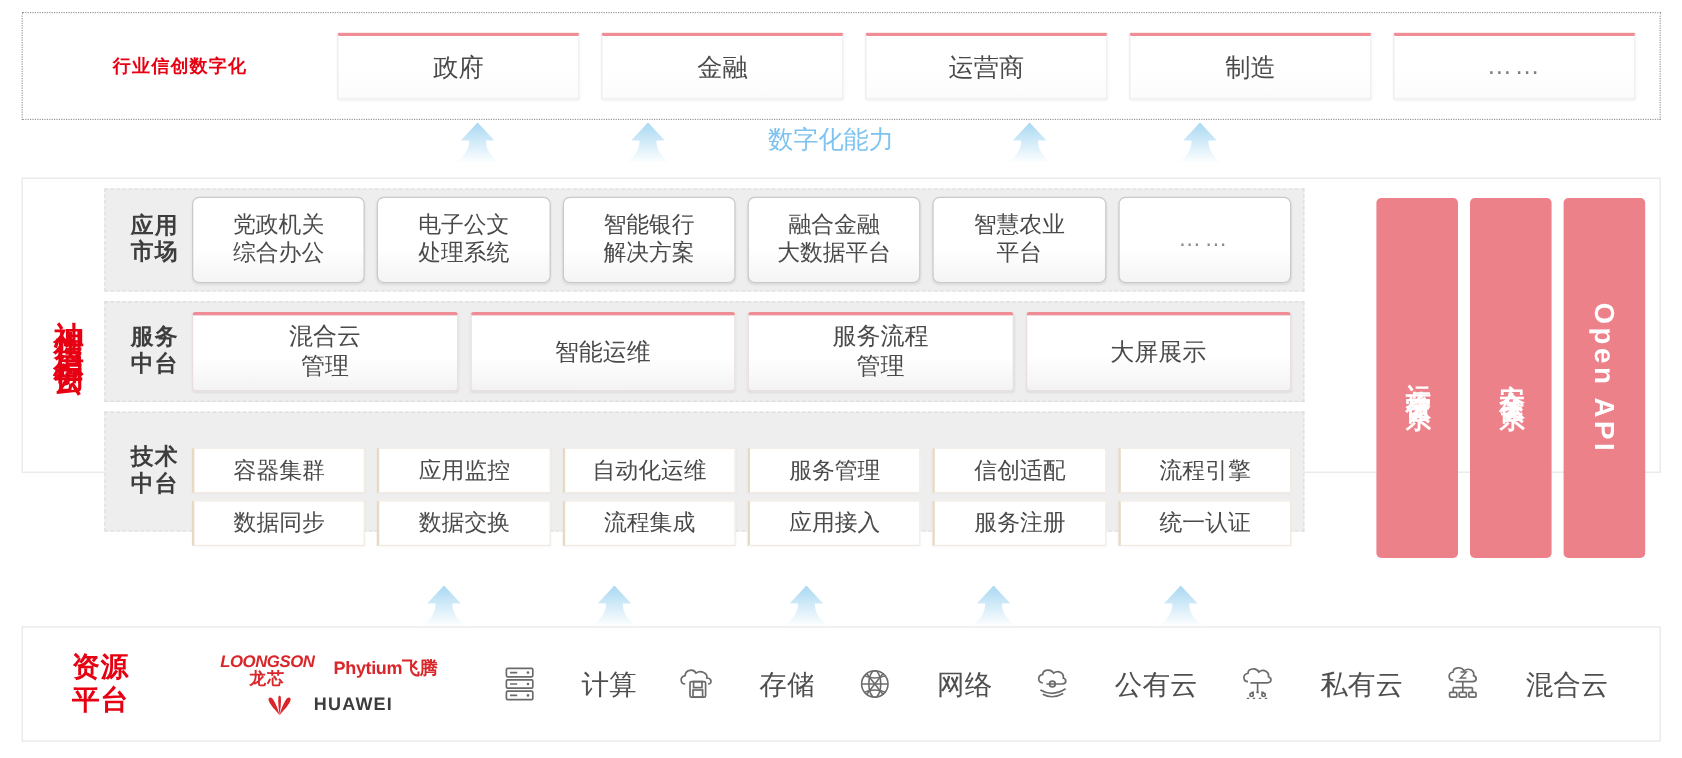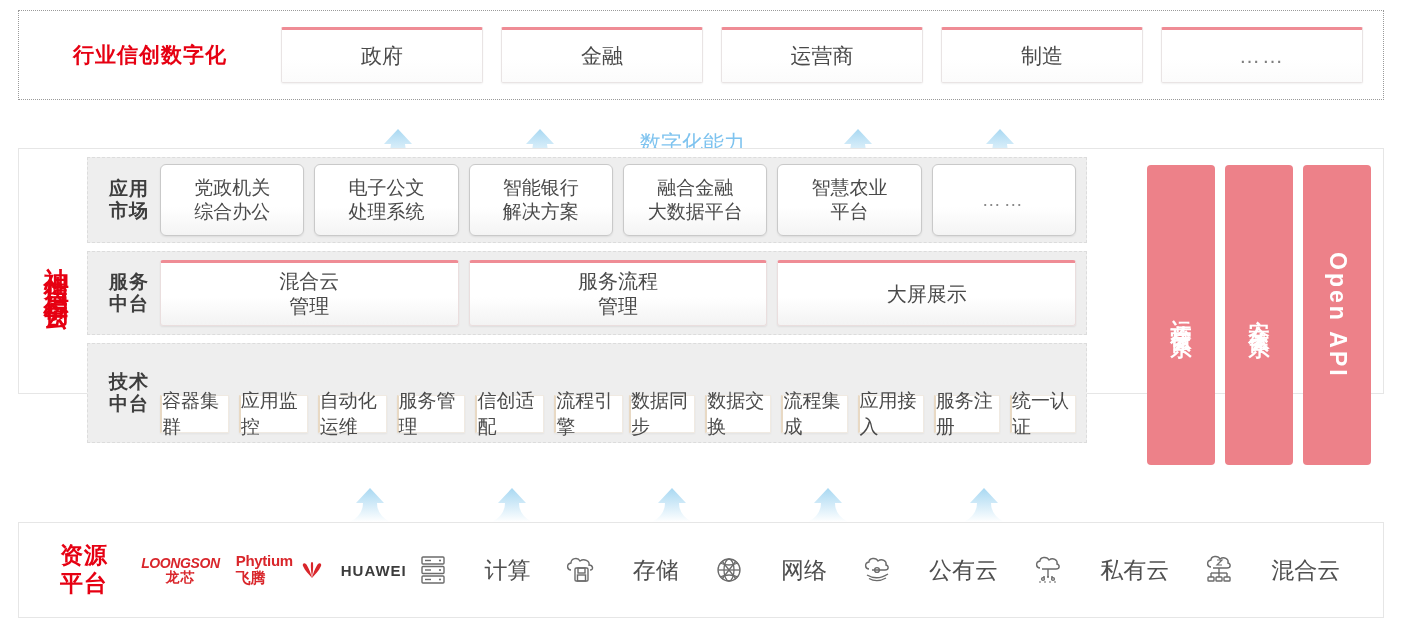--- a/index.html
+++ b/index.html
@@ -13,21 +13,21 @@
 
   
   .industry-band {
     position: absolute; left: 18px; top: 10px;
     width: 1366px; height: 90px;
     border: 1px dotted #9a9a9a;
     display: flex; align-items: center;
   }
   .industry-title {
     width: 262px; text-align: center;
-    color: #E60012; font-weight: bold; font-size: 21px;
+    color: #E60012; font-weight: bold; font-size: 15px;
     letter-spacing: 1px;
   }
   .industry-cards { flex: 1; display: flex; gap: 18px; padding-right: 20px; }
   .ind-card {
     flex: 1; height: 56px;
     background: linear-gradient(to bottom, #ffffff 0%, #ffffff 55%, #fbfbfb 100%);
     border: 1px solid #e9e4e4;
     border-top: 3px solid #ef8c95;
     border-radius: 2px;
     display: flex; align-items: center; justify-content: center;
@@ -75,21 +75,21 @@
     display: flex; align-items: center;
     padding: 8px 10px;
     margin-bottom: 8px;
   }
   .layer-label {
     width: 62px; flex: 0 0 62px; text-align: center;
     font-size: 19px; font-weight: bold; color: #3d3d3d;
     line-height: 1.15; letter-spacing: 1px;
   }
   .layer-cards { flex: 1; display: flex; gap: 10px; }
-  .layer-cards.stacked { flex-direction: row; gap: 6px; margin-top: 41px; }
+  .layer-cards.stacked { flex-direction: column; gap: 6px; margin-top: 41px; }
   .card-line { display: flex; gap: 10px; }
 
   
   .app-card {
     flex: 1; height: 72px;
     border: 1px solid #c9c9c9; border-radius: 6px;
     background: linear-gradient(to bottom, #ffffff 0%, #ffffff 60%, #f4f4f4 100%);
     display: flex; align-items: center; justify-content: center;
     text-align: center; font-size: 19px; color: #4a4a4a; line-height: 1.25;
     box-shadow: 0 1px 2px rgba(0,0,0,0.08);
@@ -141,21 +141,21 @@
     position: absolute; left: 18px; top: 522px;
     width: 1366px; height: 96px;
     border: 1px solid #e6e6e6; background: #fff;
     display: flex; align-items: center;
   }
   .res-title {
     width: 130px; text-align: center;
     color: #E60012; font-weight: bold; font-size: 23px;
     line-height: 1.2; letter-spacing: 1px;
   }
-  .logos { width: 250px; display: flex; flex-direction: row;
+  .logos { width: 250px; display: flex; flex-direction: column;
            align-items: center; justify-content: center; gap: 7px; }
   .logo-row1 { display: flex; align-items: center; gap: 16px; }
   .loongson { text-align: center; line-height: 1; }
   .loongson .en {
     color: #d9262b; font-weight: bold; font-size: 14px; font-style: italic;
     letter-spacing: -0.4px;
   }
   .loongson .cn { color: #d9262b; font-weight: bold; font-size: 14px; letter-spacing: 1px; }
   .phytium { color: #d9262b; font-weight: bold; font-size: 15px; letter-spacing: -0.3px; }
   .huawei-row { display: flex; align-items: center; gap: 17px; }
@@ -177,21 +177,21 @@
     <div class="industry-title">行业信创数字化</div>
     <div class="industry-cards">
       <div class="ind-card">政府</div>
       <div class="ind-card">金融</div>
       <div class="ind-card">运营商</div>
       <div class="ind-card">制造</div>
       <div class="ind-card dots">……</div>
     </div>
   </div>
 
-  <div class="arrow-strip" style="top:121px;height:42px">
+  <div class="arrow-strip" style="top:94px;height:42px">
     <div class="arrow" style="left:376px">
       <svg viewBox="0 0 44 34">
           <defs>
             <linearGradient id="ag1" x1="0" y1="0" x2="0" y2="1">
         <stop offset="0%" stop-color="#a8d8f2"></stop>
               <stop offset="100%" stop-color="#ffffff"></stop>
             </linearGradient>
           </defs>
         <path d="M22 0 L36 15 L29 15 Q29 27 42 34 L2 34 Q15 27 15 15 L8 15 Z" fill="url(#ag1)"></path>
         </svg>
@@ -258,20 +258,23 @@
 
         <div class="layer-row" style="height:84px">
           <div class="layer-label">
             <div>服务</div>
             <div>中台</div>
           </div>
           <div class="layer-cards">
             <div class="svc-card">
               <span style="white-space:pre-line">混合云
 管理</span>
+              </div>
+            <div class="svc-card">
+              <span style="white-space:pre-line">智能运维</span>
               </div>
             <div class="svc-card">
               <span style="white-space:pre-line">服务流程
 管理</span>
               </div>
             <div class="svc-card">
               <span style="white-space:pre-line">大屏展示</span>
               </div>
           </div>
         </div>

